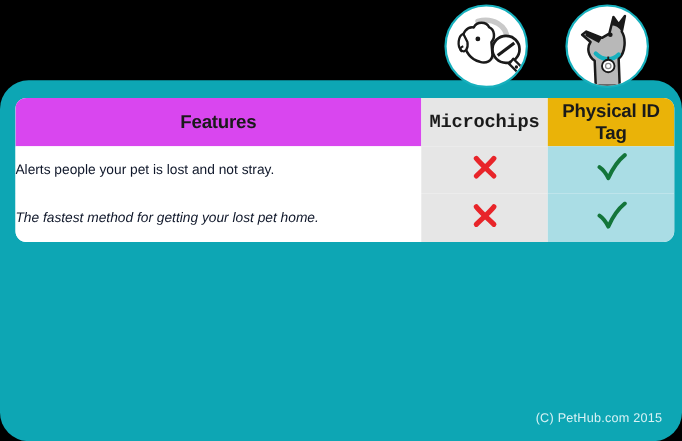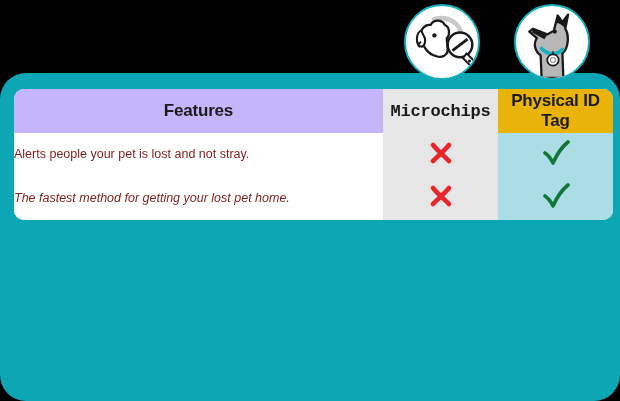--- a/index.html
+++ b/index.html
@@ -72,28 +72,28 @@
 
   
   .hdr-feature, .hdr-chip, .hdr-tag {
     height: 44px;
     font-size: 17px;
     font-weight: bold;
     color: #1a1a1a;
     text-align: center;
     letter-spacing: -0.2px;
   }
-  .hdr-feature { background: #c4b5fd; }
+  .hdr-feature { background: #d946ef; }
   .hdr-chip    { background: #e6e6e6; border-left: 2px solid #17a8b6; font-family: Liberation Mono, monospace; }
   .hdr-tag     { background: #eab308; border-left: 2px solid #17a8b6; }
 
   
   .cell-feature {
     background: #ffffff;
-    color: #7f1d1d;
+    color: #0f172a;
     font-size: 12.5px;
     line-height: 1.35;
     padding: 0 0 0 14px;
     border-top: 2px solid #17a8b6;
     text-align: left;
   }
   .cell-mark {
     text-align: center;
     border-top: 2px solid #17a8b6;
     border-left: 2px solid #17a8b6;
@@ -206,14 +206,15 @@
           <span class="mark">
             <svg width="30" height="26" viewBox="0 0 30 26">
               <path d="M4 13 C7 15, 10 19, 12 23 C16 14, 22 6, 27 2" stroke="#13753a" stroke-width="3.6" fill="none" stroke-linecap="round" stroke-linejoin="round"></path>
             </svg>
           </span>
         </td>
       </tr>
     </tbody>
   </table>
 
+  <div id="footer">(C) PetHub.com 2015</div>
 
 </div>
 
 </body></html>

